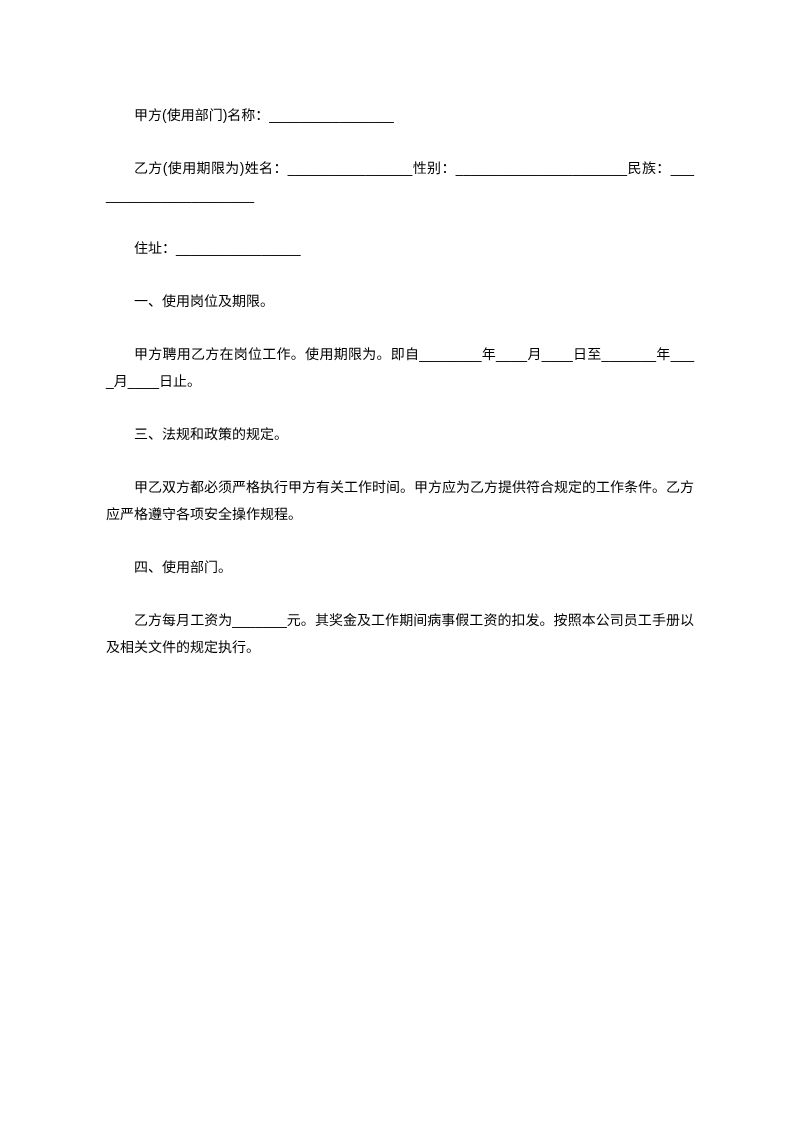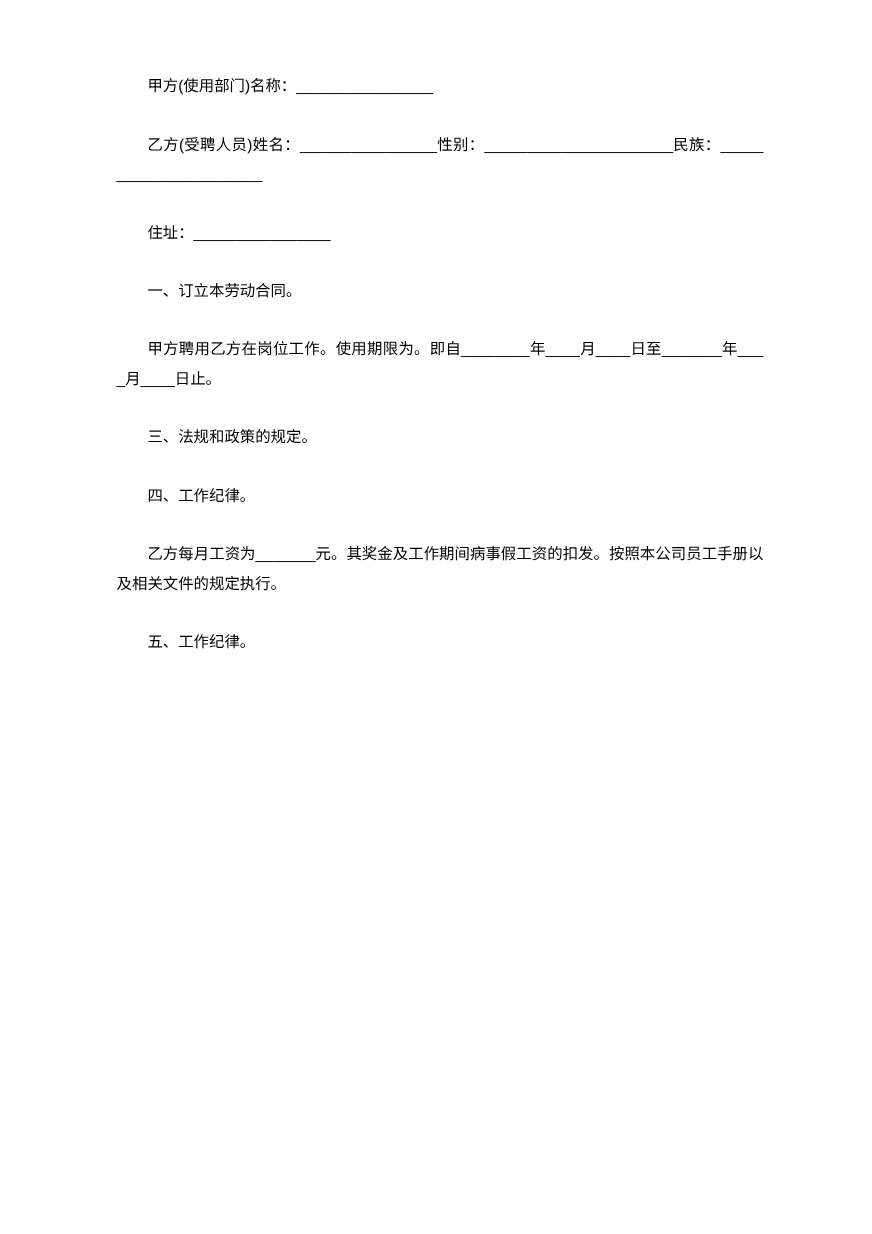--- a/index.html
+++ b/index.html
@@ -8,21 +8,21 @@
     padding: 0;
     background: #ffffff;
   }
   .page {
     position: relative;
     width: 793px;
     height: 1122px;
     margin: 0 auto;
     background: #ffffff;
     box-sizing: border-box;
-    padding: 65px 99px 0 106px;
+    padding: 102px 99px 0 106px;
     overflow: hidden;
     font-family: "Liberation Sans", "DejaVu Sans", sans-serif;
     font-size: 14px;
     line-height: 27px;
     color: #000000;
     -webkit-font-smoothing: antialiased;
   }
   .page p {
     margin: 0 0 26px 0;
     padding: 0;
@@ -31,21 +31,21 @@
     word-break: break-all;
     overflow-wrap: break-word;
     white-space: normal;
   }
 </style>
 </head>
 <body>
 
 <div class="page">
   <p>甲方(使用部门)名称：________________</p>
-  <p>乙方(受聘人员)姓名：________________性别：______________________民族：______________________</p>
+  <p>乙方(使用期限为)姓名：________________性别：______________________民族：______________________</p>
   <p>住址：________________</p>
-  <p>一、订立本劳动合同。</p>
+  <p>一、使用岗位及期限。</p>
   <p>甲方聘用乙方在岗位工作。使用期限为。即自________年____月____日至_______年____月____日止。</p>
   <p>三、法规和政策的规定。</p>
-  <p>四、工作纪律。</p>
+  <p>甲乙双方都必须严格执行甲方有关工作时间。甲方应为乙方提供符合规定的工作条件。乙方应严格遵守各项安全操作规程。</p>
+  <p>四、使用部门。</p>
   <p>乙方每月工资为_______元。其奖金及工作期间病事假工资的扣发。按照本公司员工手册以及相关文件的规定执行。</p>
-  <p>五、工作纪律。</p>
 </div>
 
 </body></html>

